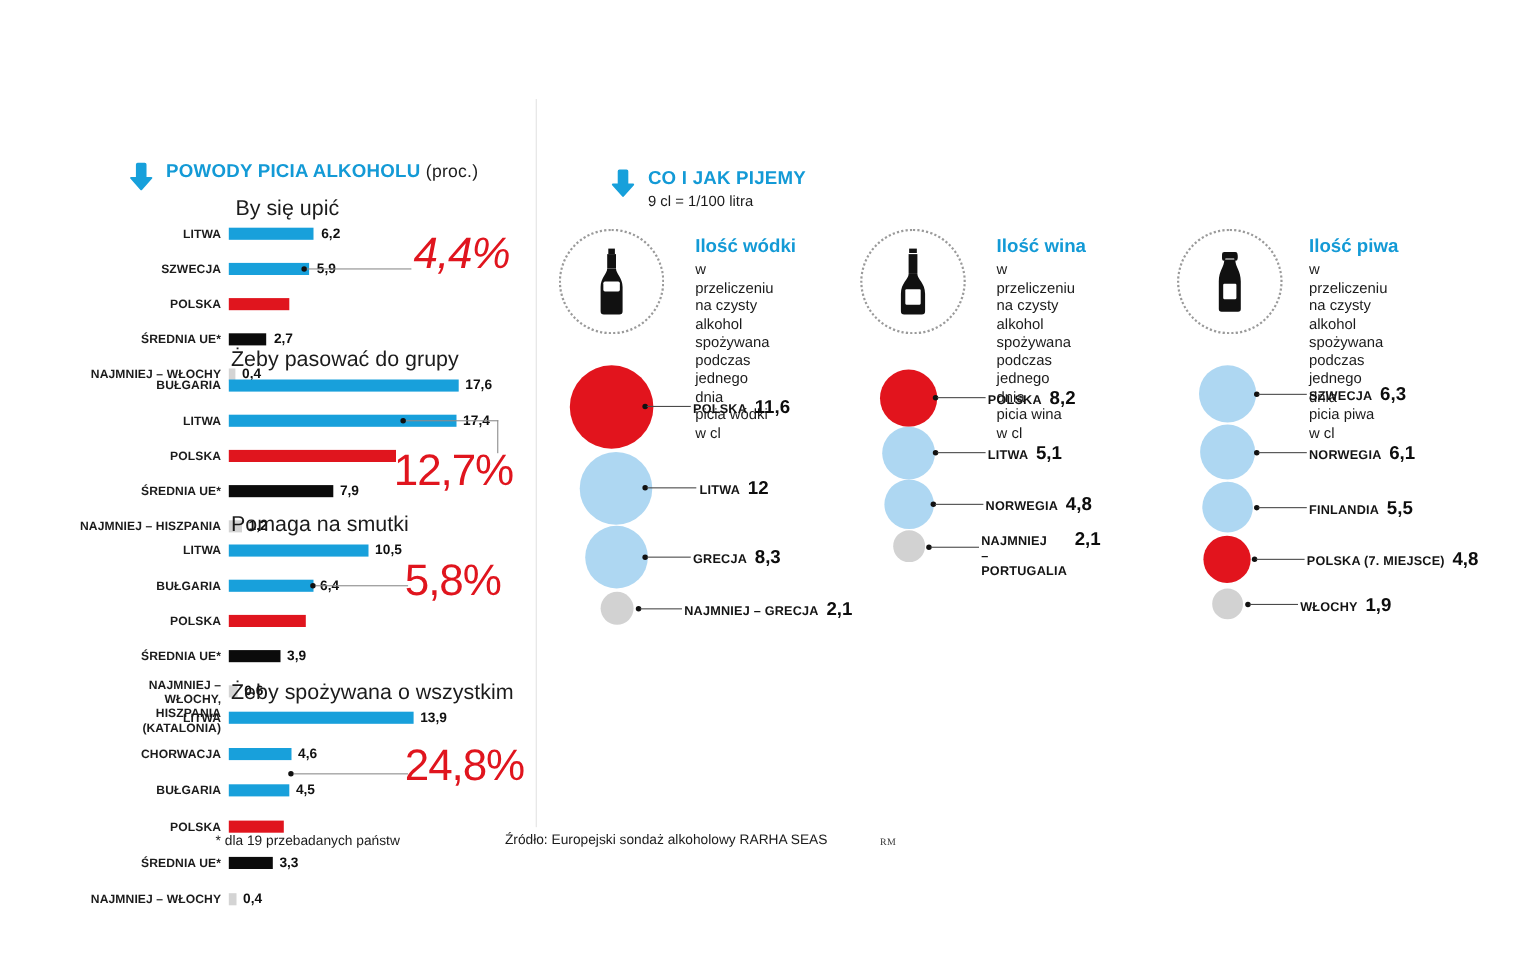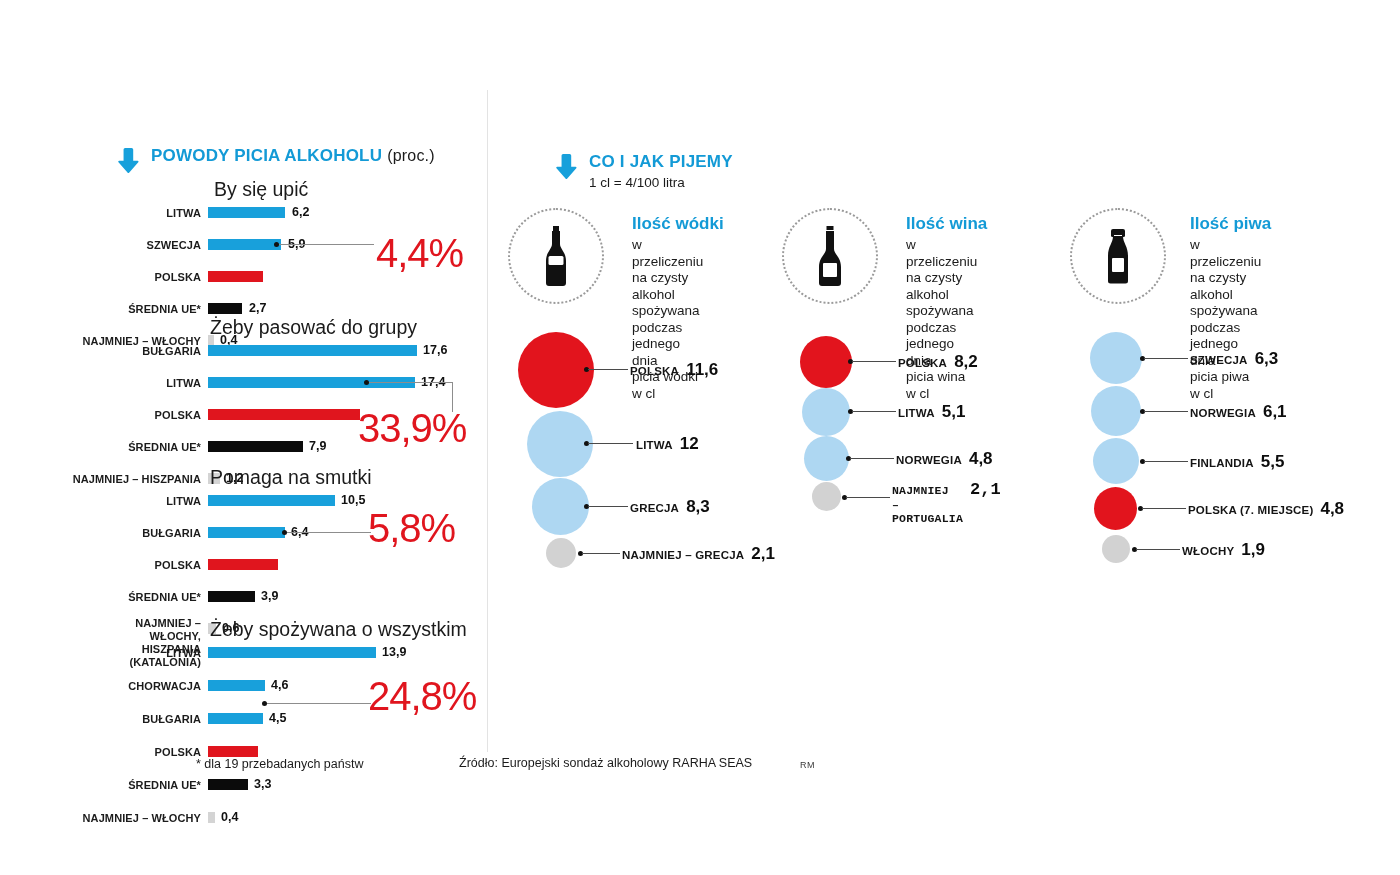--- a/index.html
+++ b/index.html
@@ -92,21 +92,21 @@
     font-size: 11.5px; font-weight: bold; letter-spacing: .2px; color: #141414;
     line-height: 14px;
   }
   .blabel .ctry.stack { white-space: pre-line; }
   .blabel .num {
     font-size: 17px; font-weight: bold; color: #0d0d0d; margin-left: 7px;
   }
 
   
   .foot { position: absolute; font-size: 12.5px; color: #1b1b1b; white-space: nowrap; }
-  .foot.small { font-size: 9px; letter-spacing: .4px; color: #3a3a3a; }
+  .foot.small { font-size: 9px; letter-spacing: .4px; color: #3a3a3a; font-family: Liberation Serif, serif; }
 </style>
 </head>
 <body>
 
 <div id="canvas">
 
   <div class="divider"></div>
 
   <div class="sec-head" style="left:114px; top:146px;">
     <span class="arrow-ico">
@@ -121,21 +121,21 @@
   </div>
 
   <div class="sec-head" style="left:552px; top:152px;">
     <span class="arrow-ico">
       <svg viewBox="0 0 28 30" width="28" height="30">
         <path d="M10.4 2 h7.2 a1.6 1.6 0 0 1 1.6 1.6 v11.2 h4.4 a0.9 0.9 0 0 1 0.68 1.5 l-9 10.2 a1.2 1.2 0 0 1 -1.8 0 l-9 -10.2 a0.9 0.9 0 0 1 0.68 -1.5 h4.4 v-11.2 a1.6 1.6 0 0 1 1.6 -1.6 z" fill="#17a0db"></path>
       </svg>
     </span>
     <span>
       <div class="sec-title" style="position:static;">CO I JAK PIJEMY</div>
-      <div class="sec-sub">1 cl = 4/100 litra</div>
+      <div class="sec-sub">9 cl = 1/100 litra</div>
     </span>
   </div>
 
   <div class="bargroup" style="left:208px; top:178px;">
     <div class="bg-title" style="left:6px; top:0;">By się upić</div>
     <div class="rows" style="top:28px;">
       <div class="brow" style="top:0;">
         <span class="lbl">LITWA</span>
         <span class="bar blue" style="width:77px;"></span>
         <span class="val" style="left:84px;">6,2</span>
@@ -157,21 +157,21 @@
       <div class="brow" style="top:64px;">
         <span class="lbl">NAJMNIEJ – WŁOCHY</span>
         <span class="bar gray" style="width:6px;"></span>
         <span class="val" style="left:12px;">0,4</span>
       </div>
     </div>
     <div class="leader" style="left:66px; top:66px; width:100px;">
       <span class="ldot"></span>
       <span class="lline" style="left:5px; top:0; width:95px; height:1px;"></span>
     </div>
-    <div class="callout" style="left:168px; top:55px;">4,4%</div>
+    <div class="callout" style="left:168px; top:33px;font-style:italic;">4,4%</div>
   </div>
 
   <div class="bargroup" style="left:208px; top:316px;">
     <div class="bg-title" style="left:2px; top:0;">Żeby pasować do grupy</div>
     <div class="rows" style="top:28px;">
       <div class="brow" style="top:0;">
         <span class="lbl">BUŁGARIA</span>
         <span class="bar blue" style="width:209px;"></span>
         <span class="val" style="left:215px;">17,6</span>
       </div>
@@ -193,21 +193,21 @@
         <span class="lbl">NAJMNIEJ – HISZPANIA</span>
         <span class="bar gray" style="width:12px;"></span>
         <span class="val" style="left:18px;">1,2</span>
       </div>
     </div>
     <div class="leader" style="left:156px; top:66px;">
       <span class="ldot"></span>
       <span class="lline" style="left:5px; top:0; width:84px; height:1px;"></span>
       <span class="lline" style="left:88px; top:0; width:1px; height:30px;"></span>
     </div>
-    <div class="callout" style="left:150px; top:92px;">33,9%</div>
+    <div class="callout" style="left:150px; top:92px;">12,7%</div>
   </div>
 
   <div class="bargroup" style="left:208px; top:466px;">
     <div class="bg-title" style="left:2px; top:0;">Pomaga na smutki</div>
     <div class="rows" style="top:28px;">
       <div class="brow" style="top:0;">
         <span class="lbl">LITWA</span>
         <span class="bar blue" style="width:127px;"></span>
         <span class="val" style="left:133px;">10,5</span>
       </div>
@@ -369,21 +369,21 @@
       <div class="bdot" style="left:64px; top:124px;"></div>
       <div class="blead" style="left:68px; top:126px; width:44px;"></div>
       <div class="blabel" style="left:114px; top:117px;">
         <span class="ctry">NORWEGIA</span>
         <span class="num">4,8</span>
       </div>
 
       <div class="bub gray" style="left:30px; top:150px; width:29px; height:29px;"></div>
       <div class="bdot" style="left:60px; top:163px;"></div>
       <div class="blead" style="left:64px; top:165px; width:44px;"></div>
-      <div class="blabel" style="left:110px; top:148px;font-family:Liberation Mono, monospace;">
+      <div class="blabel" style="left:110px; top:148px;">
         <span class="ctry stack">NAJMNIEJ
 – PORTUGALIA</span>
         <span class="num">2,1</span>
       </div>
     </div>
   </div>
 
   <div class="drinkcol" style="left:1070px; top:208px;">
     <div class="circ-ico" style="left:0; top:0;">
       <svg width="32" height="58" viewBox="0 0 32 58">

